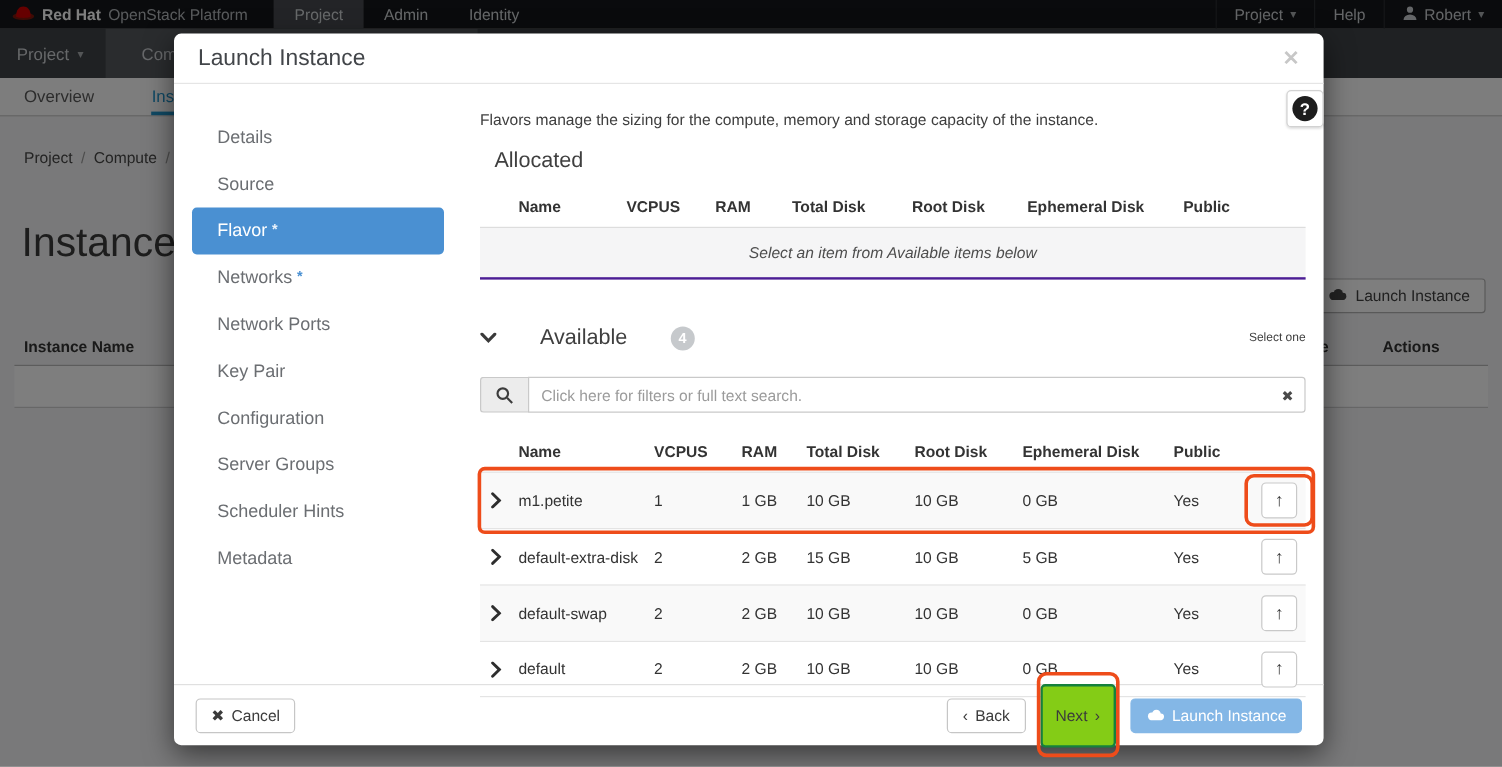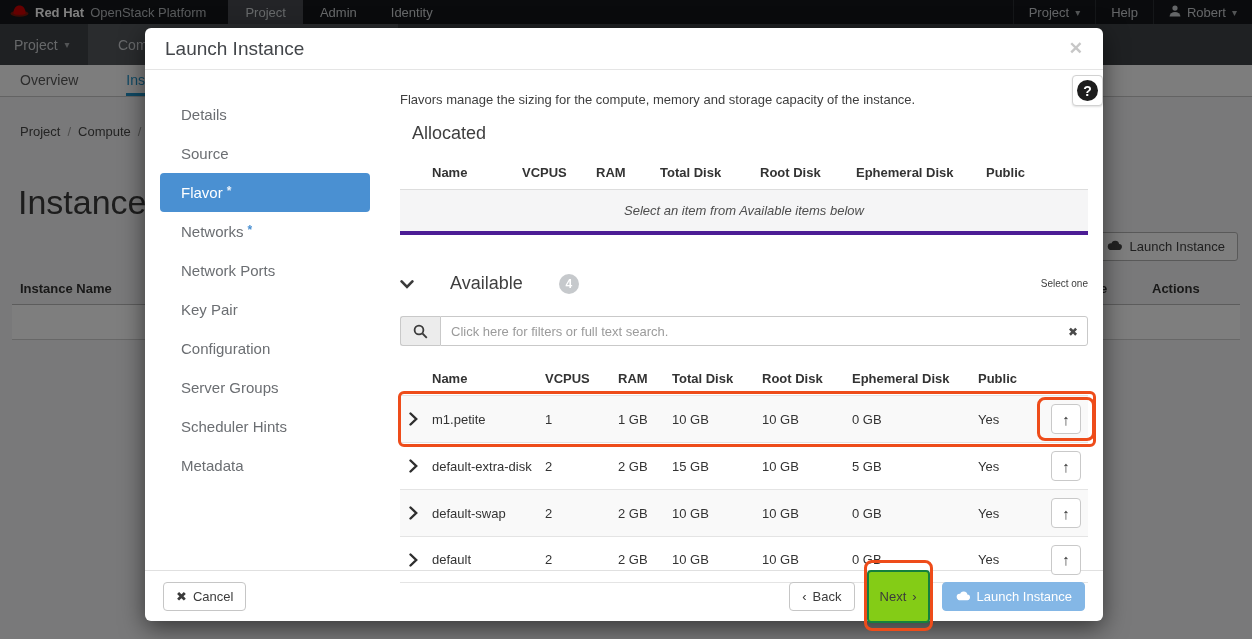--- a/index.html
+++ b/index.html
@@ -74,21 +74,21 @@
 
   .wizard-content { flex:1; padding:22px 15px 0 10px; min-width:0; }
   .desc { font-size:13px; color:#3e3e3e; margin:0 0 16px; }
   .section-h { font-size:18px; font-weight:400; color:#3f3f3f; margin:12px; }
 
   .grid-row { display:grid; align-items:center; }
   .avail-cols { grid-template-columns:32px 113px 73px 54px 90px 90px 126px 1fr 44px; }
   .alloc-cols { grid-template-columns:32px 90px 74px 64px 100px 96px 130px 1fr 30px; }
   .grid-row.head span { font-weight:bold; font-size:13px; color:#333; padding:9px 0; }
   .alloc-head { border-bottom:1px solid #ddd; }
-  .empty-row { background:#f5f5f6; border-bottom:4px solid #4c1d95; text-align:center; font-style:italic; font-size:13px; color:#4d4d4d; padding:13px 0; }
+  .empty-row { background:#f5f5f6; border-bottom:2px solid #4c1d95; text-align:center; font-style:italic; font-size:13px; color:#4d4d4d; padding:13px 0; }
 
   .avail-title { display:flex; align-items:center; gap:24px; margin-top:26px; }
   .badge { min-width:20px; height:20px; padding:0 6px; border-radius:10px; background:#c6c9cc; color:#fff; font-size:12px; font-weight:bold; display:flex; align-items:center; justify-content:center; }
   .select-hint { margin-left:auto; font-size:10px; color:#3e3e3e; }
 
   .searchbar { display:flex; margin-top:10px; position:relative; height:30px; }
   .search-addon { width:40px; flex:0 0 40px; background:#ececec; border:1px solid #c9c9c9; border-right:none; border-radius:3px 0 0 3px; display:flex; align-items:center; justify-content:center; cursor:pointer; }
   .search-input { flex:1; border:1px solid #c9c9c9; border-radius:0 3px 3px 0; font-size:13px; padding:0 30px 0 10px; color:#555; font-family:"Liberation Sans", sans-serif; outline:none; background:#fff; }
   .search-input::placeholder { color:#9b9b9b; }
   .search-clear { position:absolute; right:10px; top:10px; font-size:12px; color:#4a4a4a; cursor:pointer; line-height:1; }

